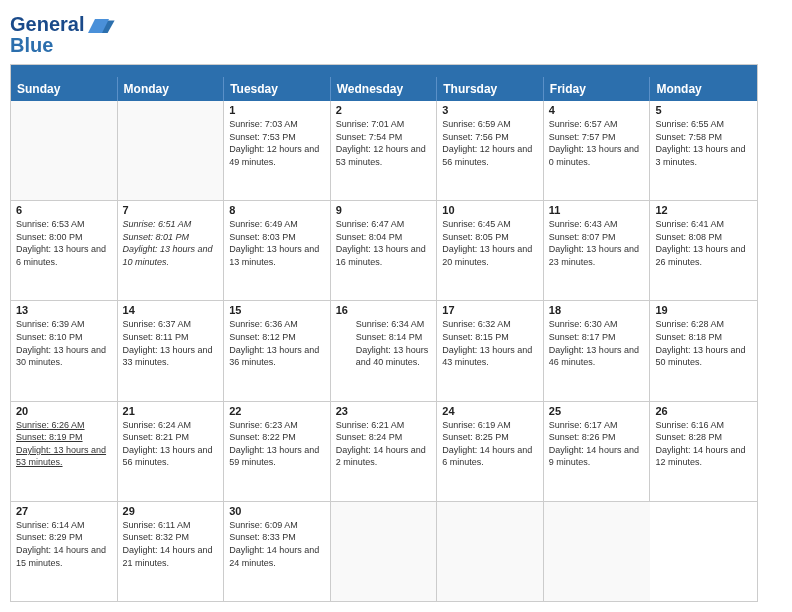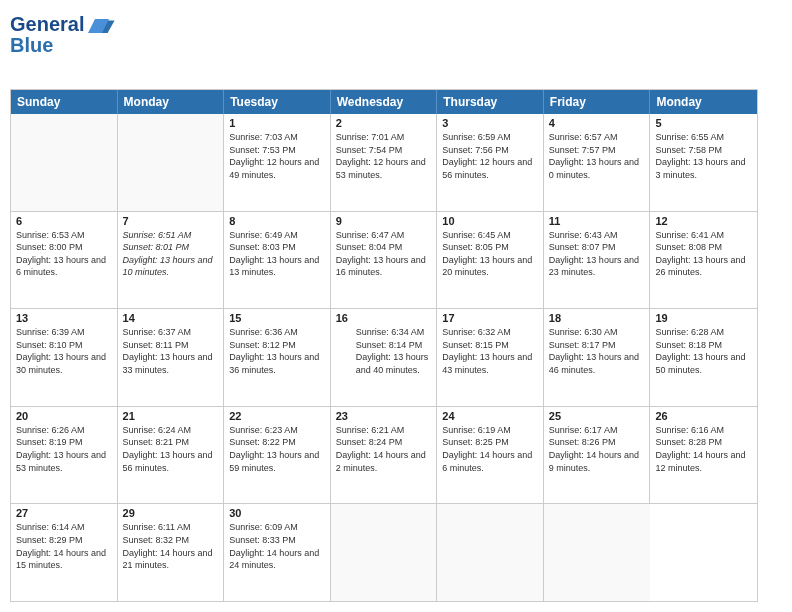--- a/index.html
+++ b/index.html
@@ -9,21 +9,20 @@
       background: #fff;
       font-family: Arial, sans-serif;
       overflow: hidden;
     }
     .page {
       width: 768px;
       height: 612px;
       padding: 10px;
       display: flex;
       flex-direction: column;
-      gap: 25px;
     }
     .header {
       display: flex;
       justify-content: space-between;
       align-items: flex-start;
       margin-bottom: 8px;
     }
     .logo {
       display: flex;
       align-items: center;
@@ -70,20 +69,21 @@
       display: grid;
       grid-template-columns: repeat(7, 1fr);
       background: #2c6fad;
     }
     .cal-header-cell {
       color: #fff;
       font-size: 12px;
       font-weight: bold;
       padding: 5px 6px;
       border-right: 1px solid #5a90c8;
+      margin-top: 12px;
     }
     .cal-header-cell:last-child { border-right: none; }
     .cal-body {
       flex: 1;
       display: flex;
       flex-direction: column;
     }
     .cal-row {
       display: grid;
       grid-template-columns: repeat(7, 1fr);
@@ -266,21 +266,21 @@
           <div class="cal-cell">
             <span class="day-num">19</span>
             <div class="cell-info" style="white-space: pre-line;">Sunrise: 6:28 AM
 Sunset: 8:18 PM
 Daylight: 13 hours and 50 minutes.</div>
           </div>
         </div>
         <div class="cal-row">
           <div class="cal-cell">
             <span class="day-num">20</span>
-            <div class="cell-info" style="white-space: pre-line;">Sunrise: 6:26 AM
+            <div class="cell-info" style="white-space: pre-line; text-decoration: underline;">Sunrise: 6:26 AM
 Sunset: 8:19 PM
 Daylight: 13 hours and 53 minutes.</div>
           </div>
           <div class="cal-cell">
             <span class="day-num">21</span>
             <div class="cell-info" style="white-space: pre-line;">Sunrise: 6:24 AM
 Sunset: 8:21 PM
 Daylight: 13 hours and 56 minutes.</div>
           </div>
           <div class="cal-cell">

